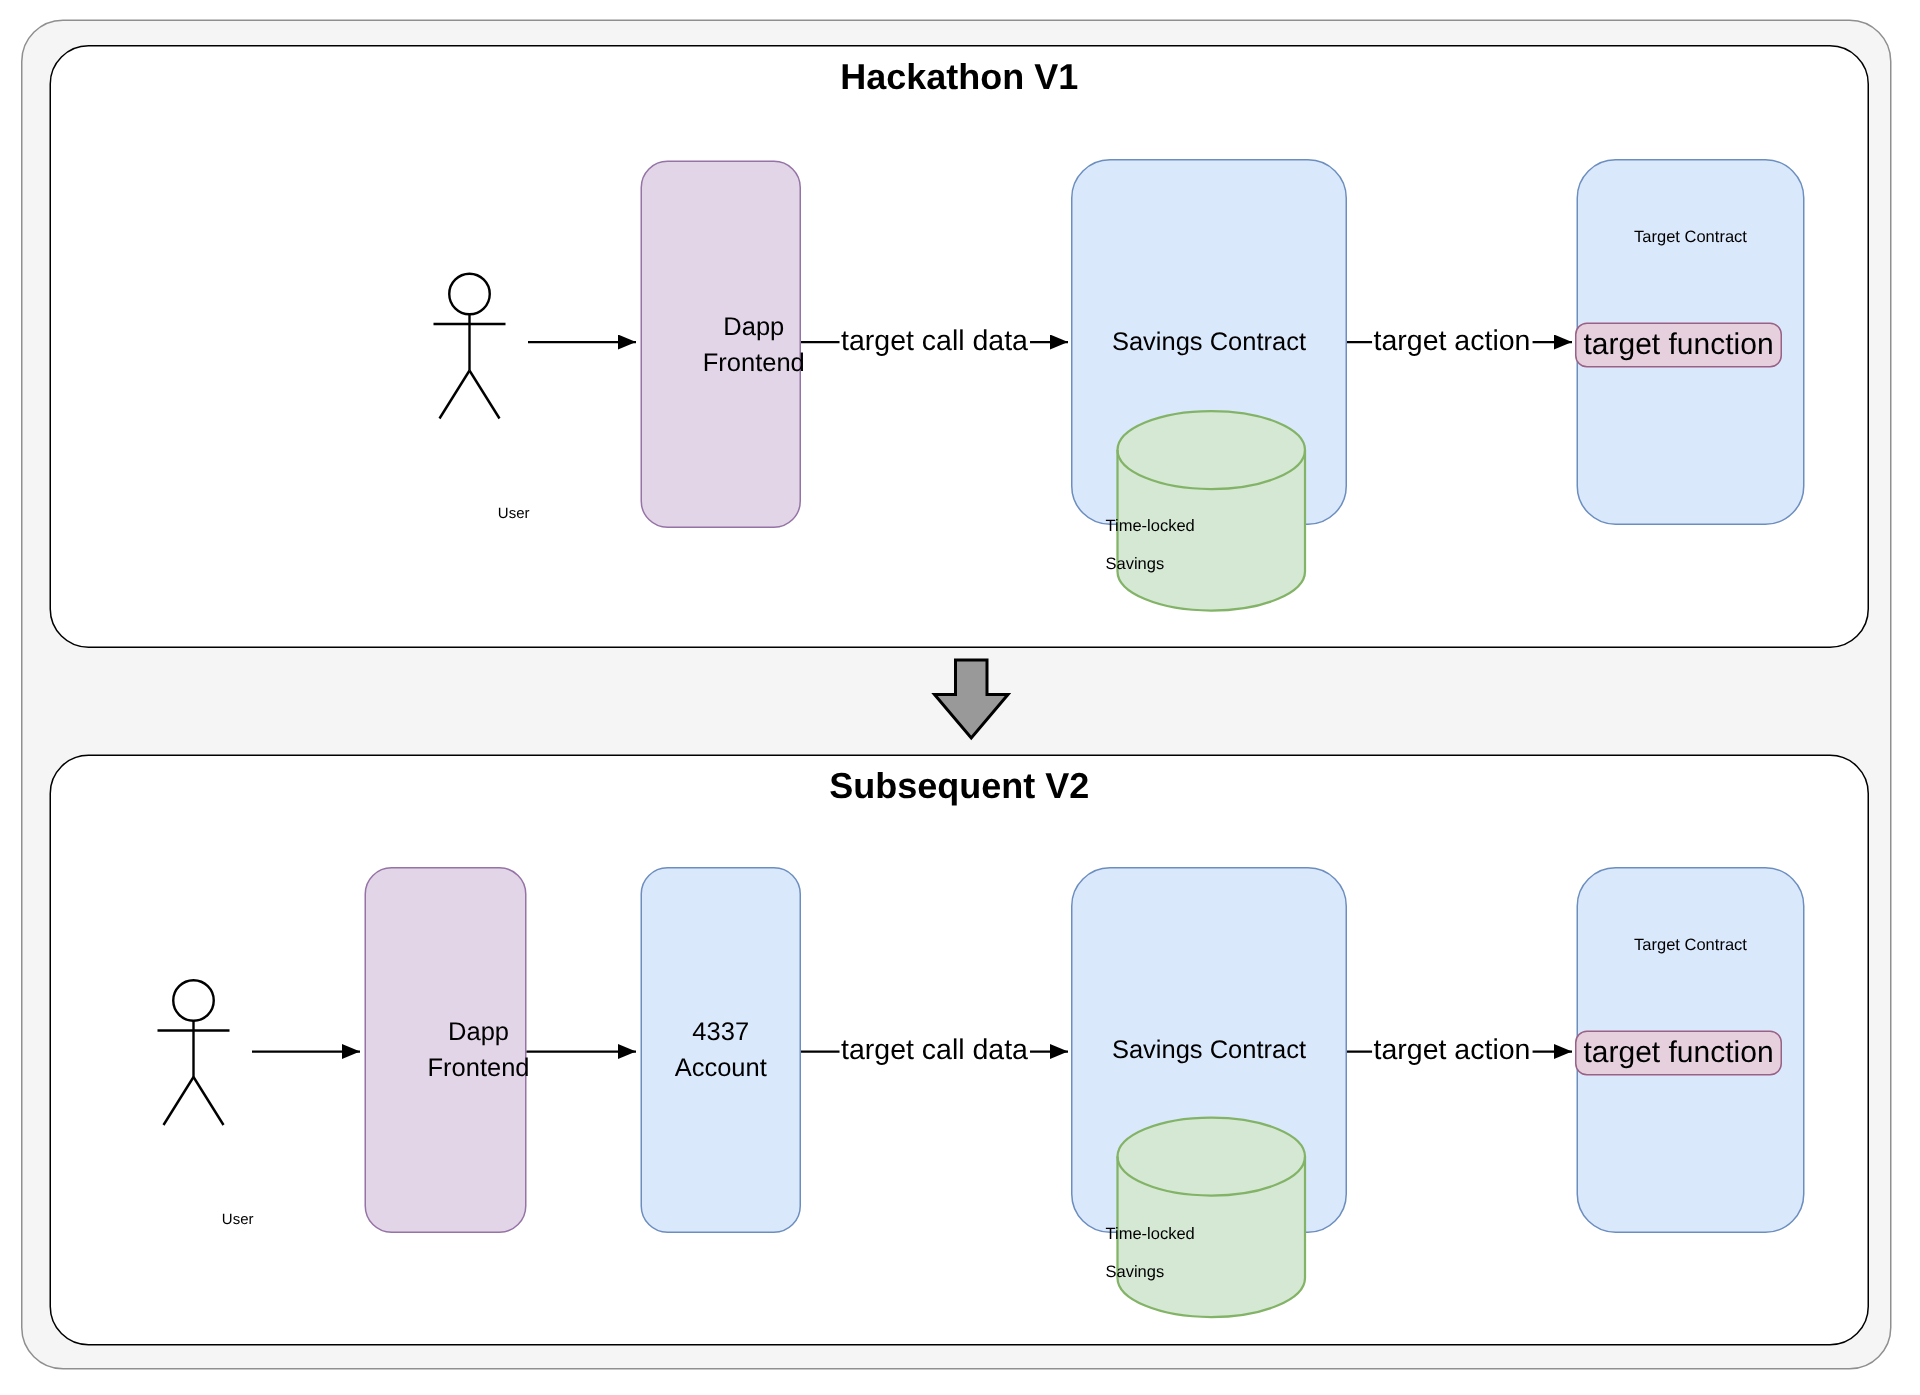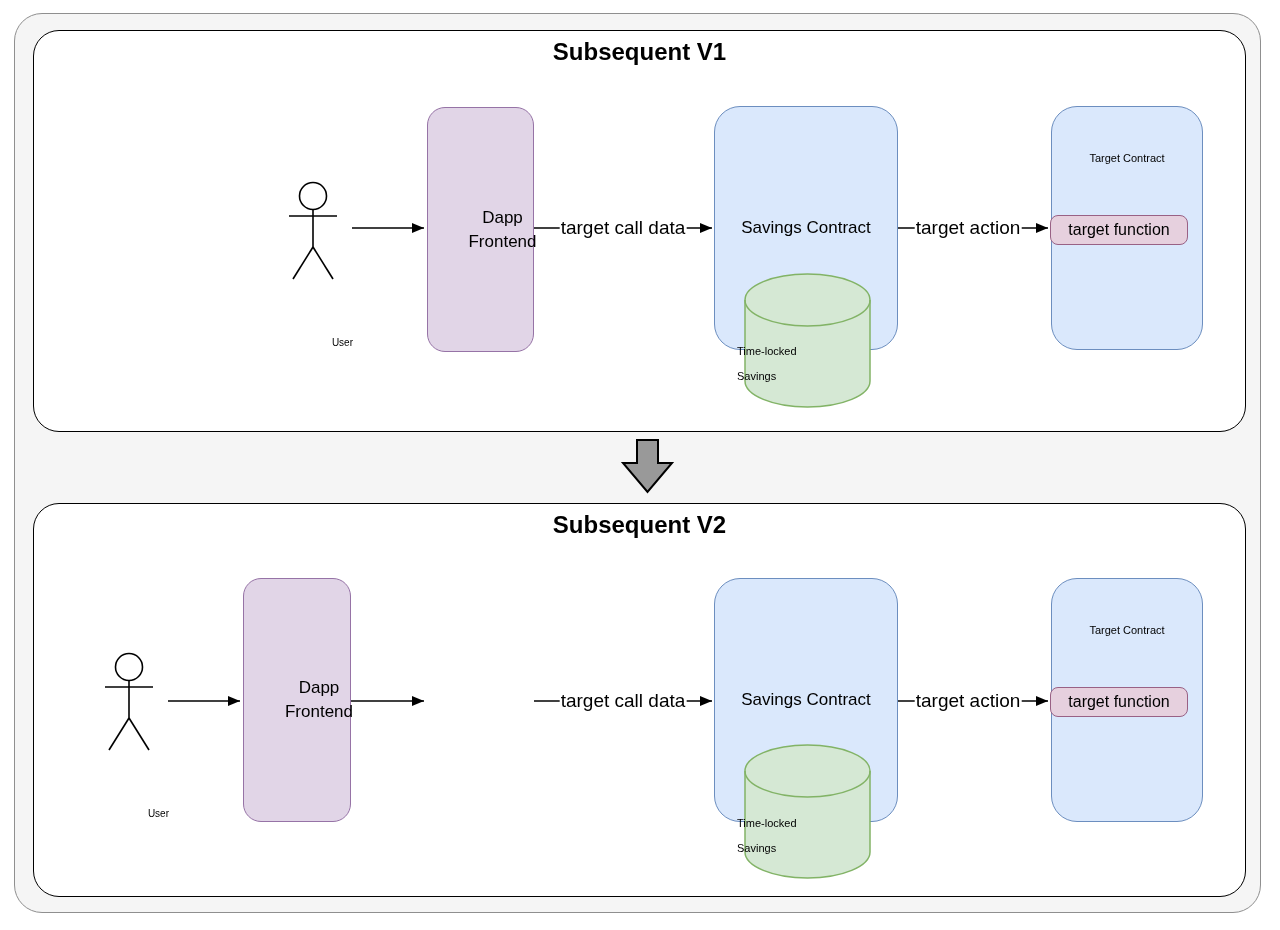--- a/index.html
+++ b/index.html
@@ -31,21 +31,21 @@
   .blue-sm{ background:#dae8fc; border:1.5px solid #6c8ebf; border-radius:18px; }
   .purple { background:#e1d5e7; border:1.5px solid #9673a6; border-radius:18px;padding-left:44px; }
   .target-title {
     position:absolute; left:0; right:0; top:39px; text-align:center;
     font-size:11px; line-height:24px;
   }
   .fn-box {
     position:absolute; left:-2px; top:108px; width:138px; height:30px;
     background:#e6d0de; border:1.5px solid #996185; border-radius:8px;
     display:flex; align-items:center; justify-content:center;
-    font-size:16px; box-sizing:border-box;
+    font-size:20px; box-sizing:border-box;
   }
   .layer { position:absolute; left:0; top:0; pointer-events:none; }
   .edge { stroke:#000; stroke-width:1.5; fill:none; }
   .actor { stroke:#000; stroke-width:1.6; fill:none; }
   .cyl { fill:#d5e8d4; stroke:#82b366; stroke-width:1.5; }
   .cyl-arc { fill:none; stroke:#82b366; stroke-width:1.5; }
   .big-arrow { fill:#999999; stroke:#000; stroke-width:2; }
   .edge-label {
     position:absolute; transform:translateX(-50%); font-size:19px;
     line-height:22px; background:#ffffff; padding:0 1px; white-space:nowrap;
@@ -60,40 +60,42 @@
   }
 </style>
 </head>
 <body>
 
 <div class="canvas">
 
   <div class="outer"></div>
 
   <div class="panel panel-v1">
-    <div class="panel-title">Subsequent V1</div>
+    <div class="panel-title">Hackathon V1</div>
   </div>
 
   <div class="panel panel-v2">
     <div class="panel-title">Subsequent V2</div>
   </div>
 
   <div class="node purple" style="left:427px; top:107px; width:107px; height:245px;">Dapp
 Frontend</div>
 
   <div class="node blue" style="left:714px; top:106px; width:184px; height:244px;">Savings Contract</div>
 
   <div class="node blue" style="left:1051px; top:106px; width:152px; height:244px;">
     <div class="target-title">Target Contract</div>
     <div class="fn-box">target function</div>
   </div>
 
   <div class="node purple" style="left:243px; top:578px; width:108px; height:244px;">Dapp
 Frontend</div>
 
+  <div class="node blue-sm" style="left:427px; top:578px; width:107px; height:244px;">4337
+Account</div>
 
   <div class="node blue" style="left:714px; top:578px; width:184px; height:244px;">Savings Contract</div>
 
   <div class="node blue" style="left:1051px; top:578px; width:152px; height:244px;">
     <div class="target-title">Target Contract</div>
     <div class="fn-box">target function</div>
   </div>
 
   <svg class="layer" width="1280" height="930" viewBox="0 0 1280 930">
     <defs>

